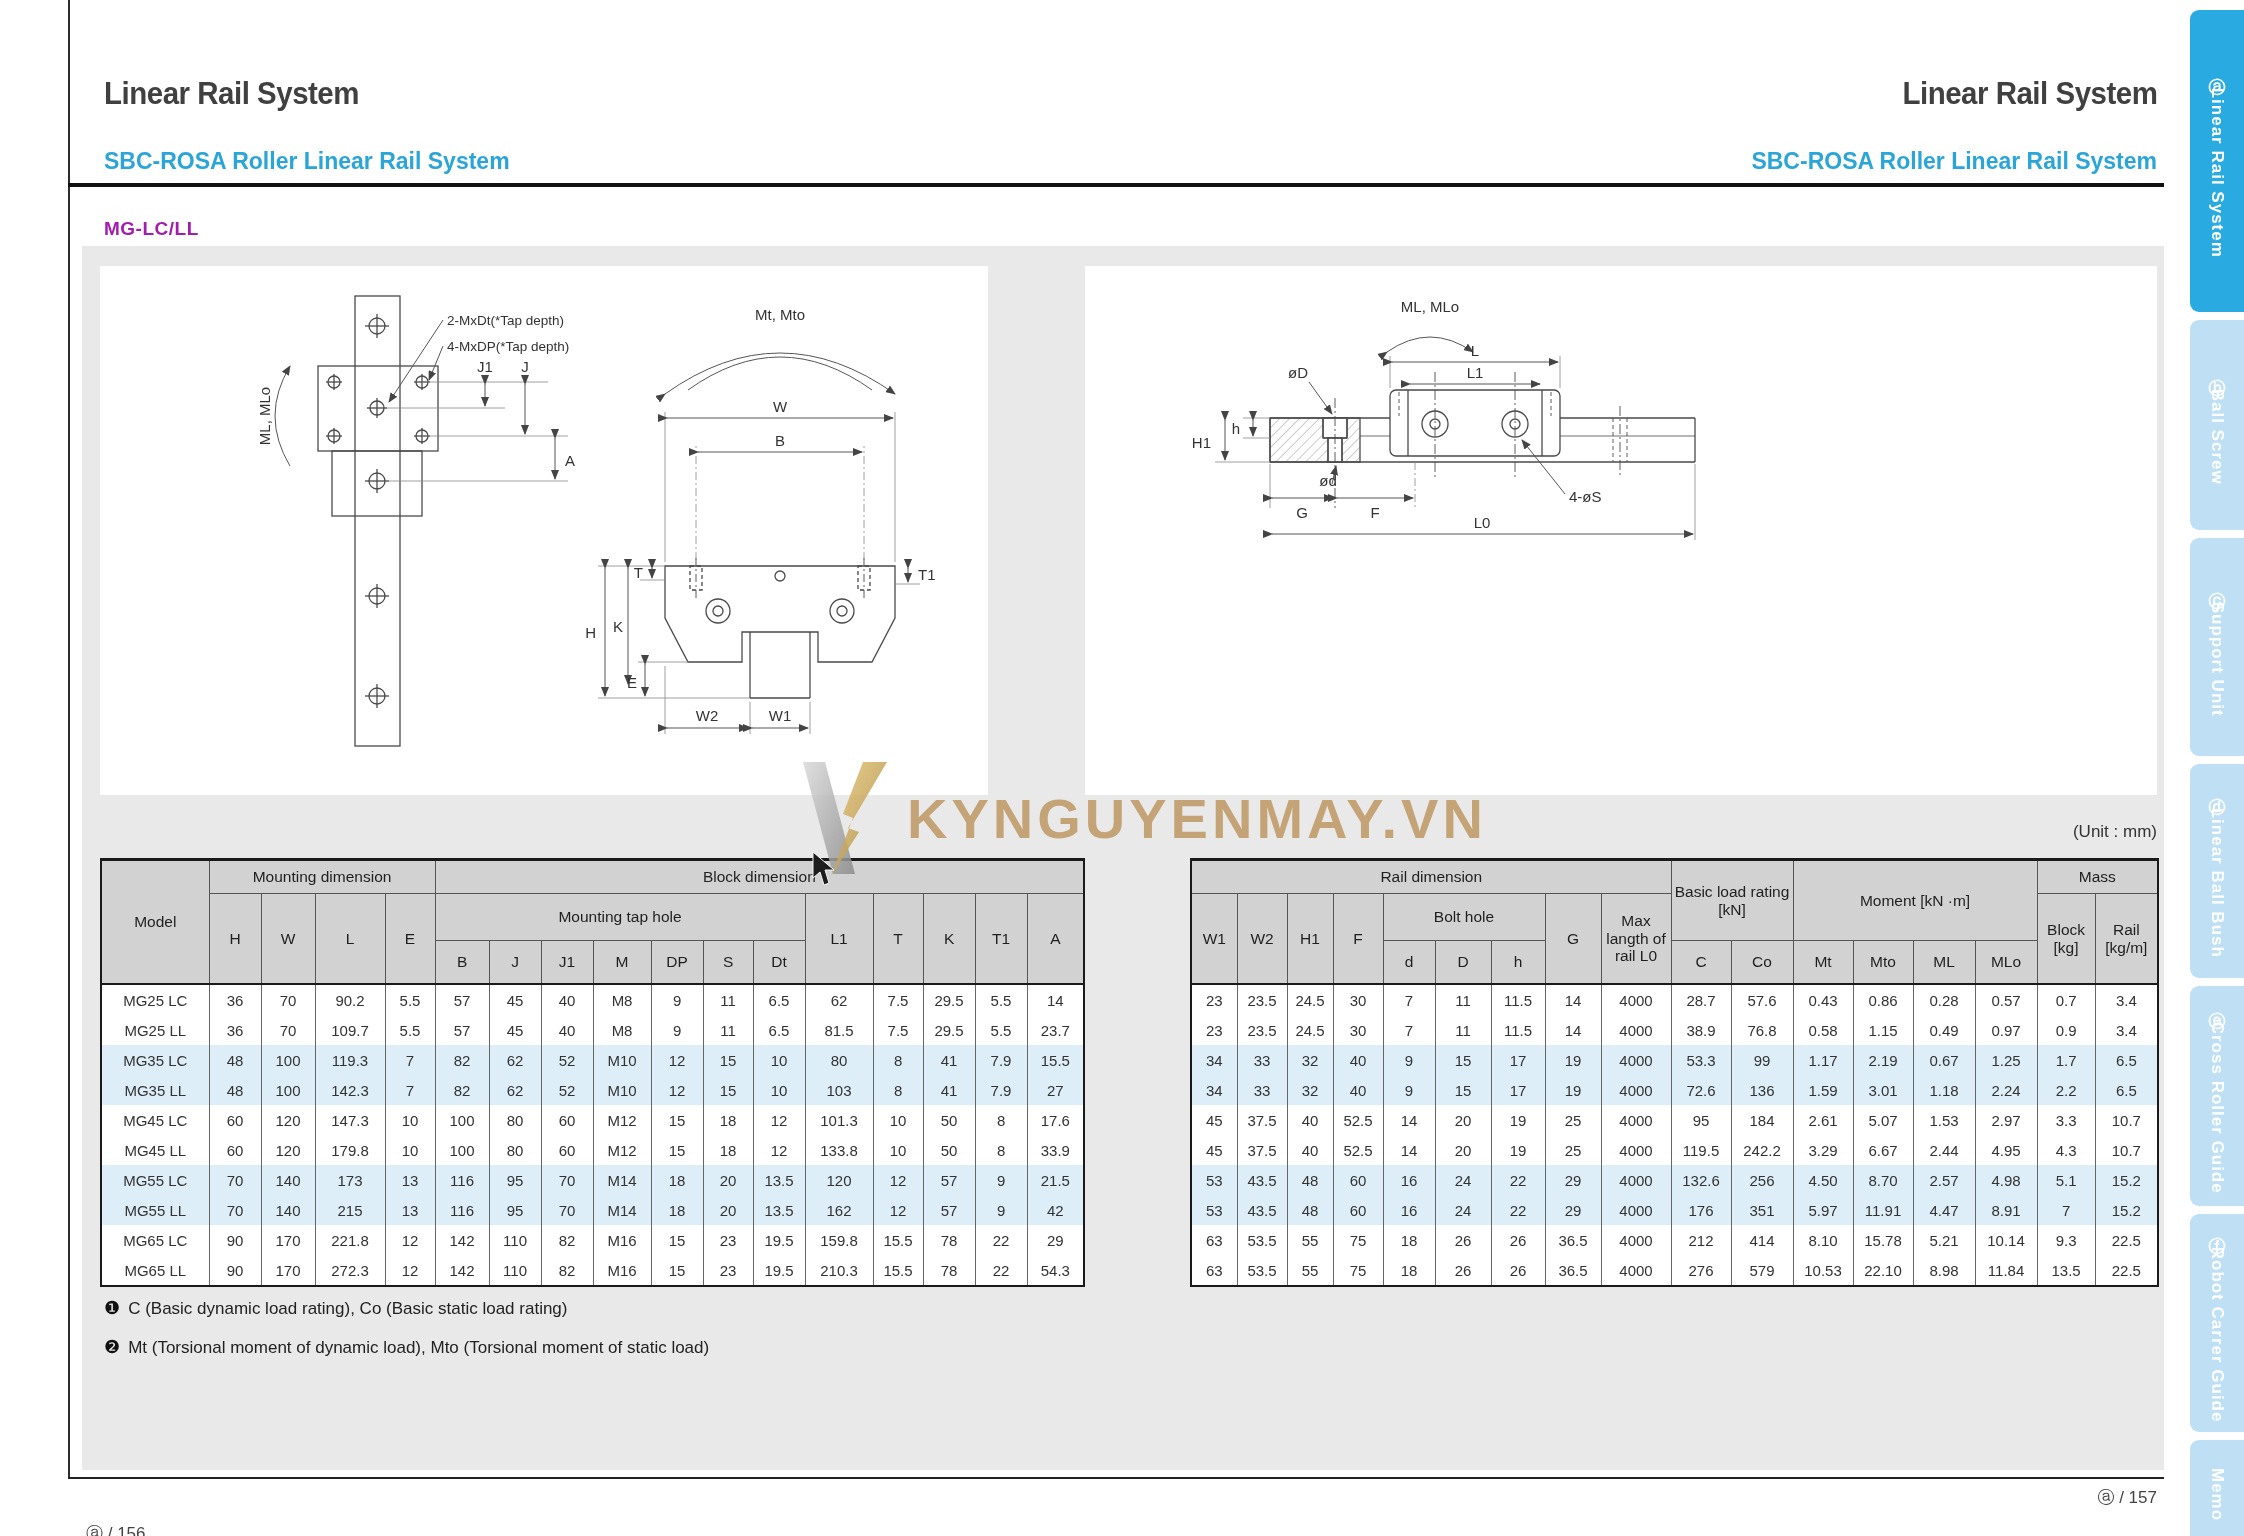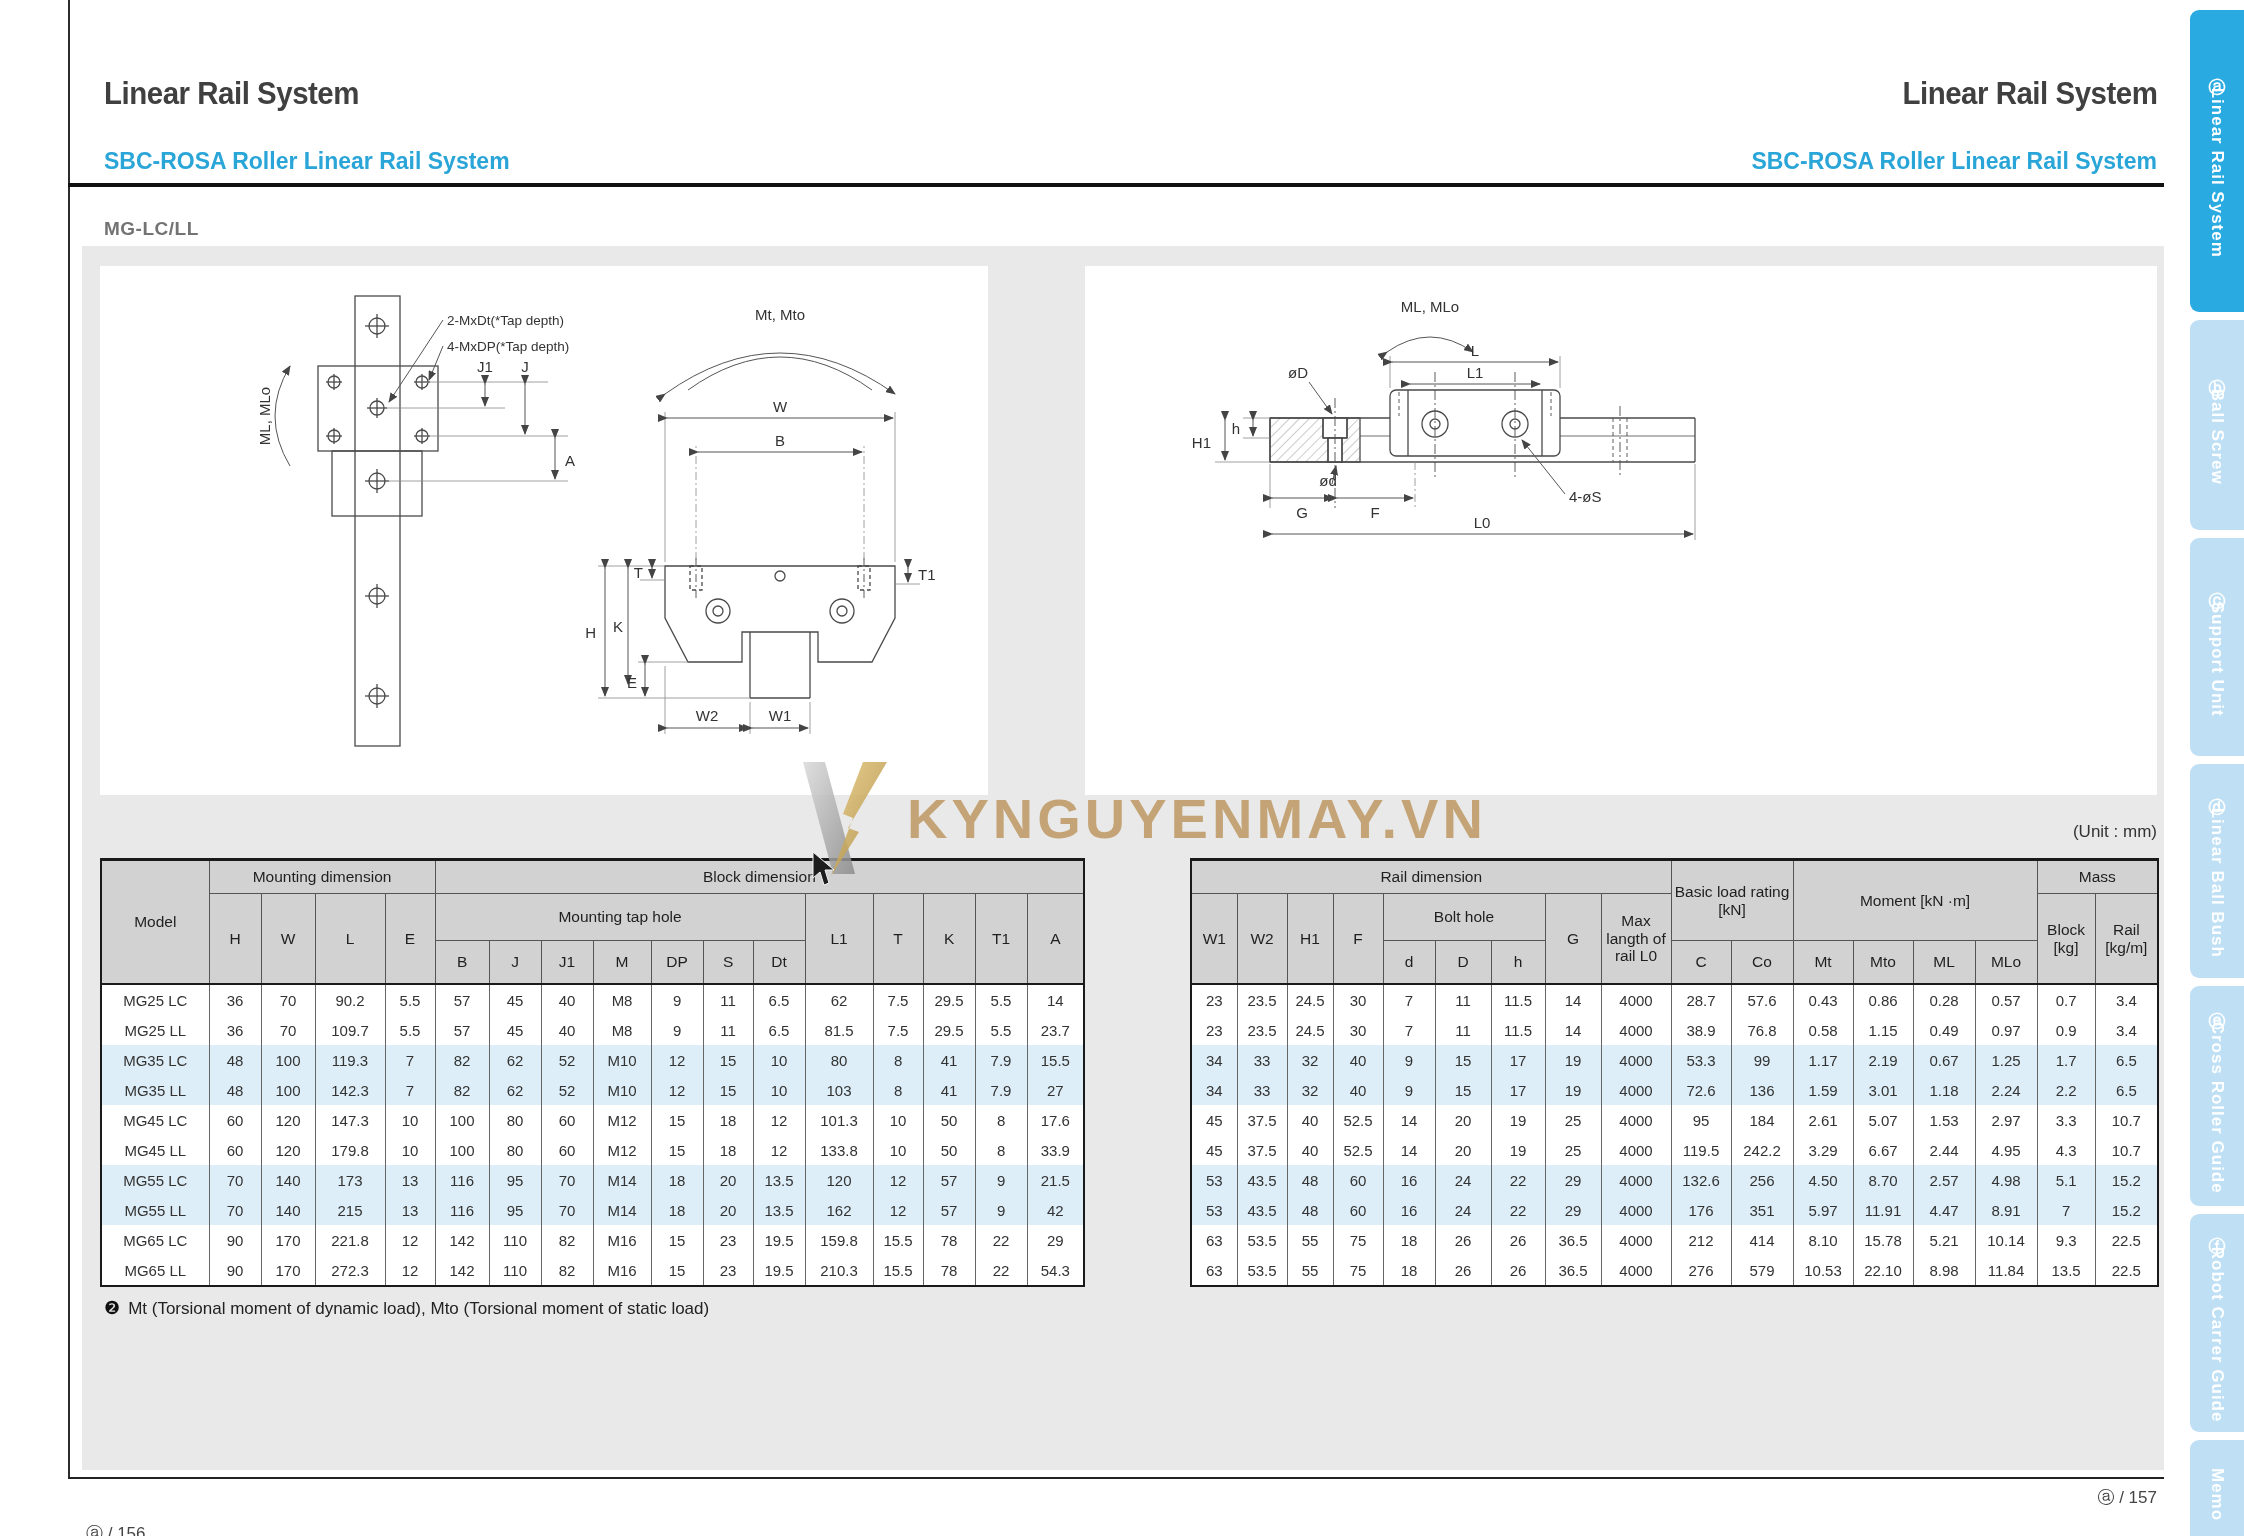--- a/index.html
+++ b/index.html
@@ -13,21 +13,21 @@
   .page-title{position:absolute;top:76px;font-size:31px;font-weight:bold;color:#404040;
               letter-spacing:-0.5px;white-space:nowrap;}
   .page-title.left{left:104px;transform:scaleX(.95);transform-origin:left;}
   .page-title.right{right:87px;transform:scaleX(.95);transform-origin:right;}
 
   .page-subtitle{position:absolute;top:148px;font-size:23px;font-weight:bold;color:#2aa5d8;white-space:nowrap;}
   .page-subtitle.left{left:104px;}
   .page-subtitle.right{right:87px;}
 
   .section-label{position:absolute;left:104px;top:218px;font-size:19px;font-weight:bold;
-                 color:#737373;letter-spacing:.5px;}
+                 color:#a21caf;letter-spacing:.5px;}
 
   .gray-panel{position:absolute;left:82px;top:246px;width:2082px;height:1224px;background:#e9e9e9;}
   .draw-panel{position:absolute;top:266px;height:529px;background:#ffffff;}
   .draw-panel.left{left:100px;width:888px;}
   .draw-panel.right{left:1085px;width:1072px;}
   .draw-panel svg{display:block;}
 
   .dlabel{font-family:"Liberation Sans",sans-serif;font-size:15px;fill:#333;stroke:none;}
   .dlabel-sm{font-family:"Liberation Sans",sans-serif;font-size:13.5px;fill:#333;stroke:none;}
 
@@ -762,20 +762,21 @@
           <td>22.10</td>
           <td>8.98</td>
           <td>11.84</td>
           <td>13.5</td>
           <td>22.5</td>
         </tr>
       </tbody>
   </table>
 
   <div class="footnotes">
+    <div class="fn"><span class="fnm">❶</span><span>C  (Basic dynamic load rating), Co (Basic static load rating)</span></div>
     <div class="fn"><span class="fnm">❷</span><span>Mt (Torsional moment of dynamic load), Mto (Torsional moment of static load)</span></div>
   </div>
 
   <div class="watermark">
     <svg width="100" height="120" viewBox="0 0 96 120">
       <defs>
         <linearGradient id="wmSilver" x1="0" y1="0" x2="1" y2="1">
           <stop offset="0" stop-color="#d9d9d9"></stop>
             <stop offset="1" stop-color="#8b8b8b"></stop>
         </linearGradient>

